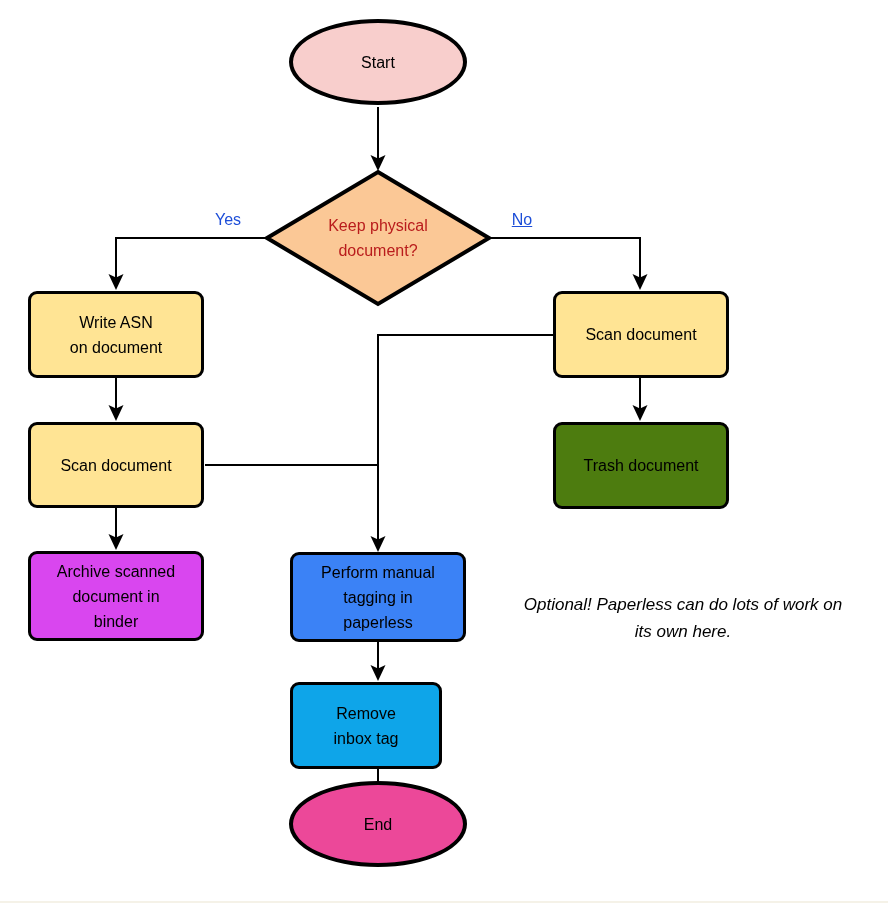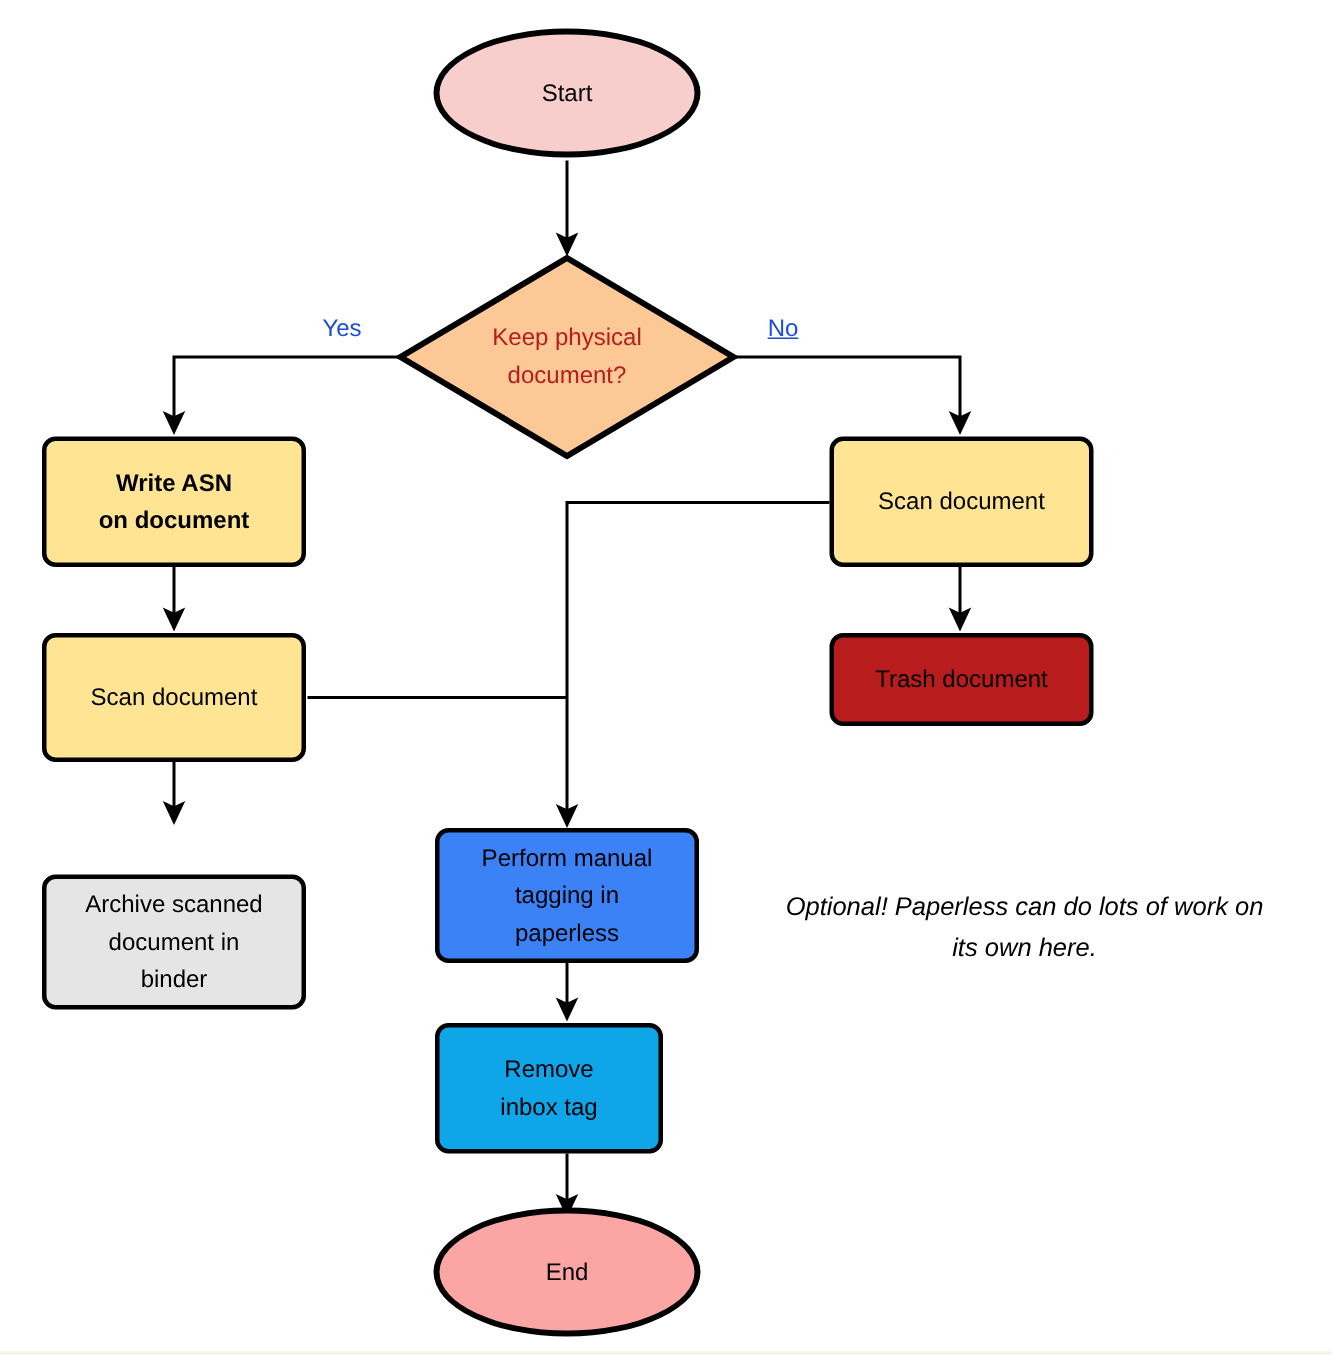--- a/index.html
+++ b/index.html
@@ -133,40 +133,40 @@
 
   <svg class="diamond-svg" style="left:261px; top:166px;" width="234" height="144" xmlns="http://www.w3.org/2000/svg">
     <polygon points="117,6 228,72 117,138 6,72" style="fill: rgb(251, 200, 150); stroke: rgb(0, 0, 0);"></polygon>
   </svg>
   <div class="diamond-label" style="left:267px; top:172px; width:222px; height:132px;">Keep physical
 document?</div>
 
   <div class="edge-label" style="left:205px; top:211px; width:46px;">Yes</div>
   <div class="edge-label" style="left:501px; top:211px; width:42px;text-decoration:underline;">No</div>
 
-  <div class="node process" style="left: 28px; top: 291px; width: 176px; height: 87px; background-color: rgb(255, 228, 148); border-color: rgb(0, 0, 0); font-weight: bold;">Write ASN
+  <div class="node process" style="left: 28px; top: 291px; width: 176px; height: 87px; background-color: rgb(255, 228, 148); border-color: rgb(0, 0, 0);">Write ASN
 on document</div>
 
   <div class="node process" style="left: 28px; top: 422px; width: 176px; height: 86px; background-color: rgb(255, 228, 148); border-color: rgb(0, 0, 0);">Scan document</div>
 
-  <div class="node process" style="left: 28px; top: 551px; width: 176px; height: 90px; background-color: #e5e5e5; border-color: rgb(0, 0, 0); margin-top: 32px;">Archive scanned
+  <div class="node process" style="left: 28px; top: 551px; width: 176px; height: 90px; background-color: #d946ef; border-color: rgb(0, 0, 0);">Archive scanned
 document in
 binder</div>
 
   <div class="node process" style="left: 553px; top: 291px; width: 176px; height: 87px; background-color: rgb(255, 228, 148); border-color: rgb(0, 0, 0);">Scan document</div>
 
-  <div class="node process" style="left: 553px; top: 422px; width: 176px; height: 62px; background-color: #b91c1c; border-color: rgb(0, 0, 0);">Trash document</div>
+  <div class="node process" style="left: 553px; top: 422px; width: 176px; height: 87px; background-color: #4d7c0f; border-color: rgb(0, 0, 0);">Trash document</div>
 
   <div class="node process" style="left: 290px; top: 552px; width: 176px; height: 90px; background-color: #3b82f6; border-color: rgb(0, 0, 0);">Perform manual
 tagging in
 paperless</div>
 
   <div class="annotation" style="left:481px; top:591px; width:404px;text-align:center;">Optional! Paperless can do lots of work on
 its own here.</div>
 
   <div class="node process" style="left: 290px; top: 682px; width: 152px; height: 87px; background-color: #0ea5e9; border-color: rgb(0, 0, 0);">Remove
 inbox tag</div>
 
-  <div class="node terminator" style="left: 289px; top: 805px; width: 178px; height: 86px; background-color: #fca5a5; border-color: rgb(0, 0, 0);">End</div>
+  <div class="node terminator" style="left: 289px; top: 781px; width: 178px; height: 86px; background-color: #ec4899; border-color: rgb(0, 0, 0);">End</div>
 
   <div class="bottom-rule" style="top: 901px; background-color: rgb(245, 242, 232);"></div>
 
 </div>
 
 </body></html>

